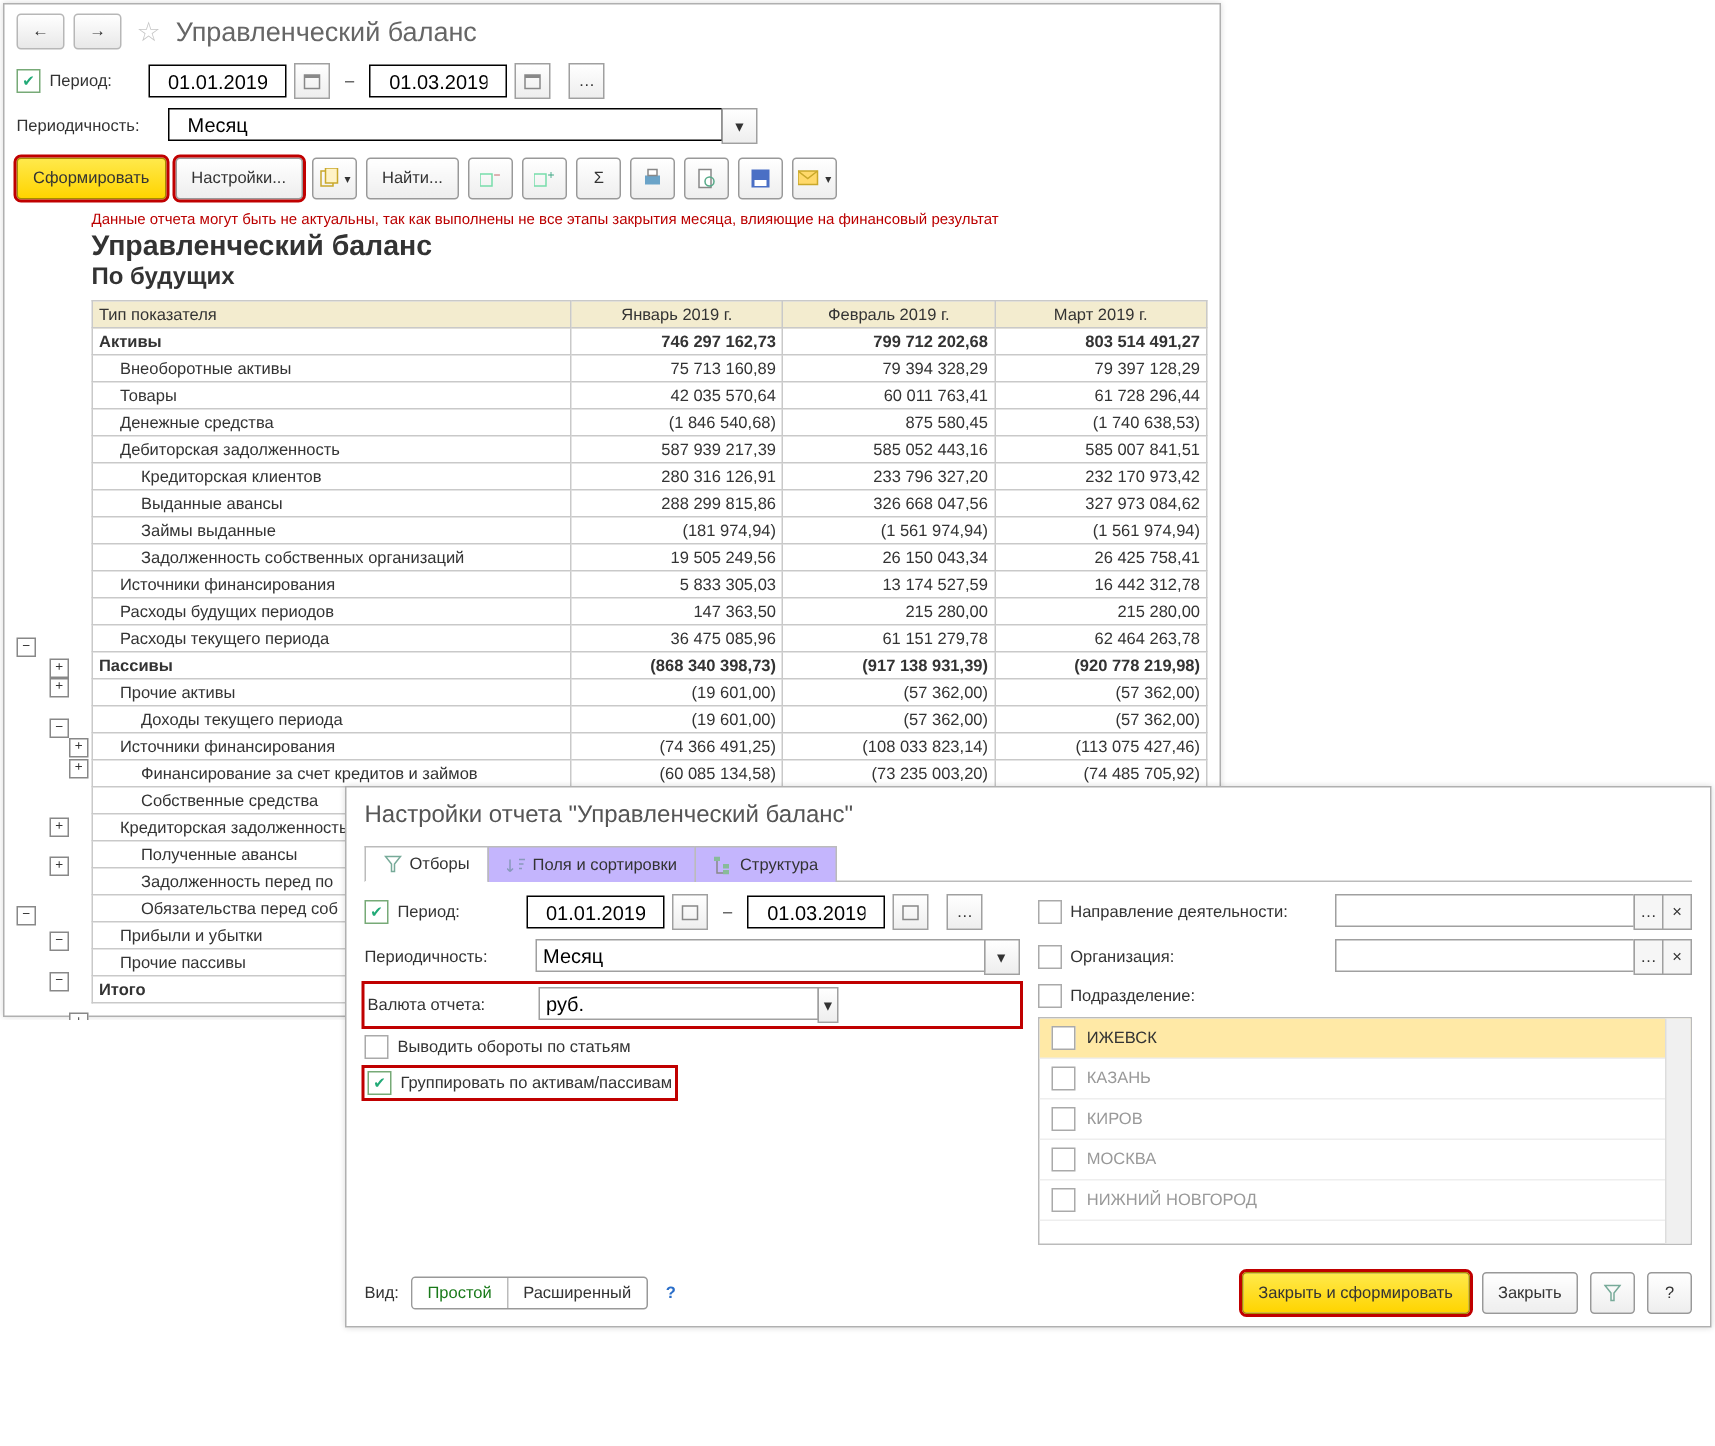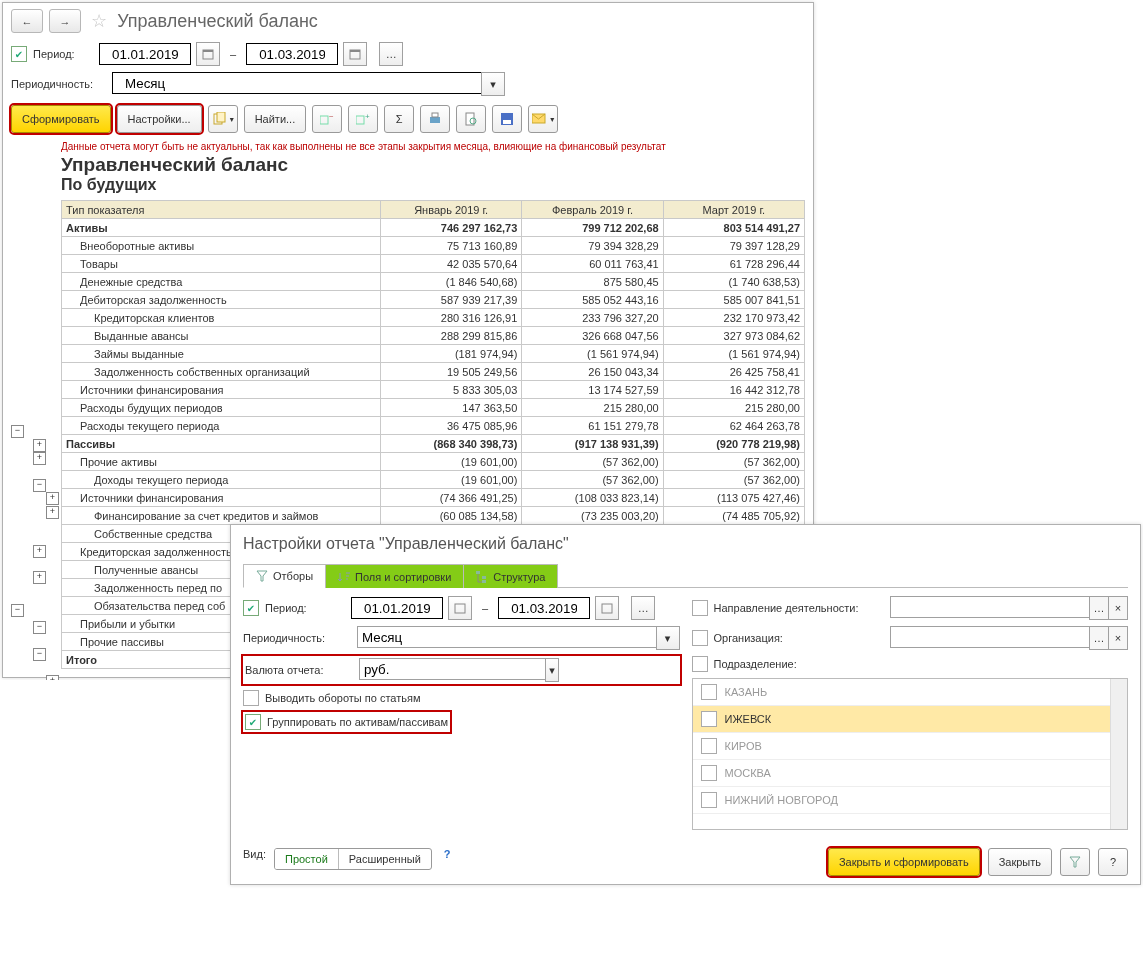--- a/index.html
+++ b/index.html
@@ -37,38 +37,38 @@
 .tree-btn{width:11px;height:11px;border:1px solid #888;background:#fff;font-size:9px;line-height:9px;text-align:center;cursor:pointer;position:absolute}
 .report-wrap{position:relative}
 .dialog{position:absolute;left:230px;top:524px;width:909px;background:#fff}
 .dlg-title-bar{height:22px;background:linear-gradient(#f6f6f6,#e4e4e4);border-bottom:1px solid #bbb;display:flex;align-items:center;padding:0 4px;gap:6px;font-size:11px}
 .dlg-ico{width:14px;height:14px;background:#f7c200;border-radius:2px;font-size:8px;display:flex;align-items:center;justify-content:center;color:#b00;font-weight:bold}
 .dlg-title-bar .spacer{flex:1}
 .dlg-tool{width:20px;height:18px;display:flex;align-items:center;justify-content:center;color:#888;cursor:pointer;font-size:11px}
 .dlg-body{padding:10px 12px}
 .dlg-hdr{font-size:16px;color:#555;margin-bottom:10px}
 .tabs{display:flex;border-bottom:1px solid #bbb;margin-bottom:8px}
-.tab{padding:5px 12px;border:1px solid #bbb;border-bottom:none;background:#84cc16;margin-right:-1px;display:flex;align-items:center;gap:5px;cursor:pointer;position:relative;top:1px}
+.tab{padding:5px 12px;border:1px solid #bbb;border-bottom:none;background:#c4b5fd;margin-right:-1px;display:flex;align-items:center;gap:5px;cursor:pointer;position:relative;top:1px}
 .tab.active{background:#fff;border-bottom:1px solid #fff}
 .two-col{display:flex;gap:12px}
 .col{flex:1}
 .frow{display:flex;align-items:center;gap:6px;margin-bottom:6px}
 .chk{width:14px;height:14px;border:1px solid #7a7;background:#fff;display:inline-flex;align-items:center;justify-content:center;font-size:10px;color:#2a7;cursor:pointer}
 .chk.off{border-color:#aaa;color:transparent}
 .flbl{min-width:108px}
 .finput{flex:1;height:22px;border:1px solid #a0a0a0;padding:0 4px;box-sizing:border-box}
 .fcombo{display:flex;flex:1}
 .x-btn{width:18px;height:22px;border:1px solid #a0a0a0;margin-left:-1px;display:flex;align-items:center;justify-content:center;cursor:pointer;background:#f6f6f6;font-size:11px}
 .listbox{border:1px solid #bbb;height:150px;overflow:auto}
 .li{display:flex;align-items:center;gap:8px;padding:5px 8px;border-bottom:1px solid #eee}
 .li.sel{background:#ffe9a6}
 .li .lchk{width:14px;height:14px;border:1px solid #aaa;background:#fff}
 .scroll-ind{position:absolute;right:1px;top:1px;bottom:1px;width:16px;background:#f0f0f0;border-left:1px solid #ddd}
 .listbox-wrap{position:relative}
-.dlg-footer{display:flex;align-items:flex-start;padding:8px 12px;gap:8px}
+.dlg-footer{display:flex;align-items:center;padding:8px 12px;gap:8px}
 .seg{display:flex;border:1px solid #999;border-radius:3px;overflow:hidden}
 .seg .s{padding:4px 10px;cursor:pointer}
 .seg .s.active{color:#1a7a1a;background:#fff}
 .seg .s+.s{border-left:1px solid #bbb}
 .q{color:#2a6ec9;font-weight:bold;padding:0 4px;cursor:pointer}
 .dlg-footer .spacer{flex:1}
 svg{display:block}
 </style>
 </head>
 <body>
@@ -443,27 +443,27 @@
               <div class="x-btn">…</div>
               <div class="x-btn">×</div>
             </div>
         </div>
         <div class="frow">
           <span class="chk off">✔</span>
           <span>Подразделение:</span>
         </div>
         <div class="listbox-wrap">
           <div class="listbox" id="division-list">
+              <div class="li sel">
+                <span class="lchk"></span>
+                <span>ИЖЕВСК</span>
+              </div>
               <div class="li">
                 <span class="lchk"></span>
                 <span><span style="color:#999">КАЗАНЬ</span></span>
-              </div>
-              <div class="li sel">
-                <span class="lchk"></span>
-                <span>ИЖЕВСК</span>
               </div>
               <div class="li">
                 <span class="lchk"></span>
                 <span><span style="color:#999">КИРОВ</span></span>
               </div>
               <div class="li">
                 <span class="lchk"></span>
                 <span><span style="color:#999">МОСКВА</span></span>
               </div>
               <div class="li">

